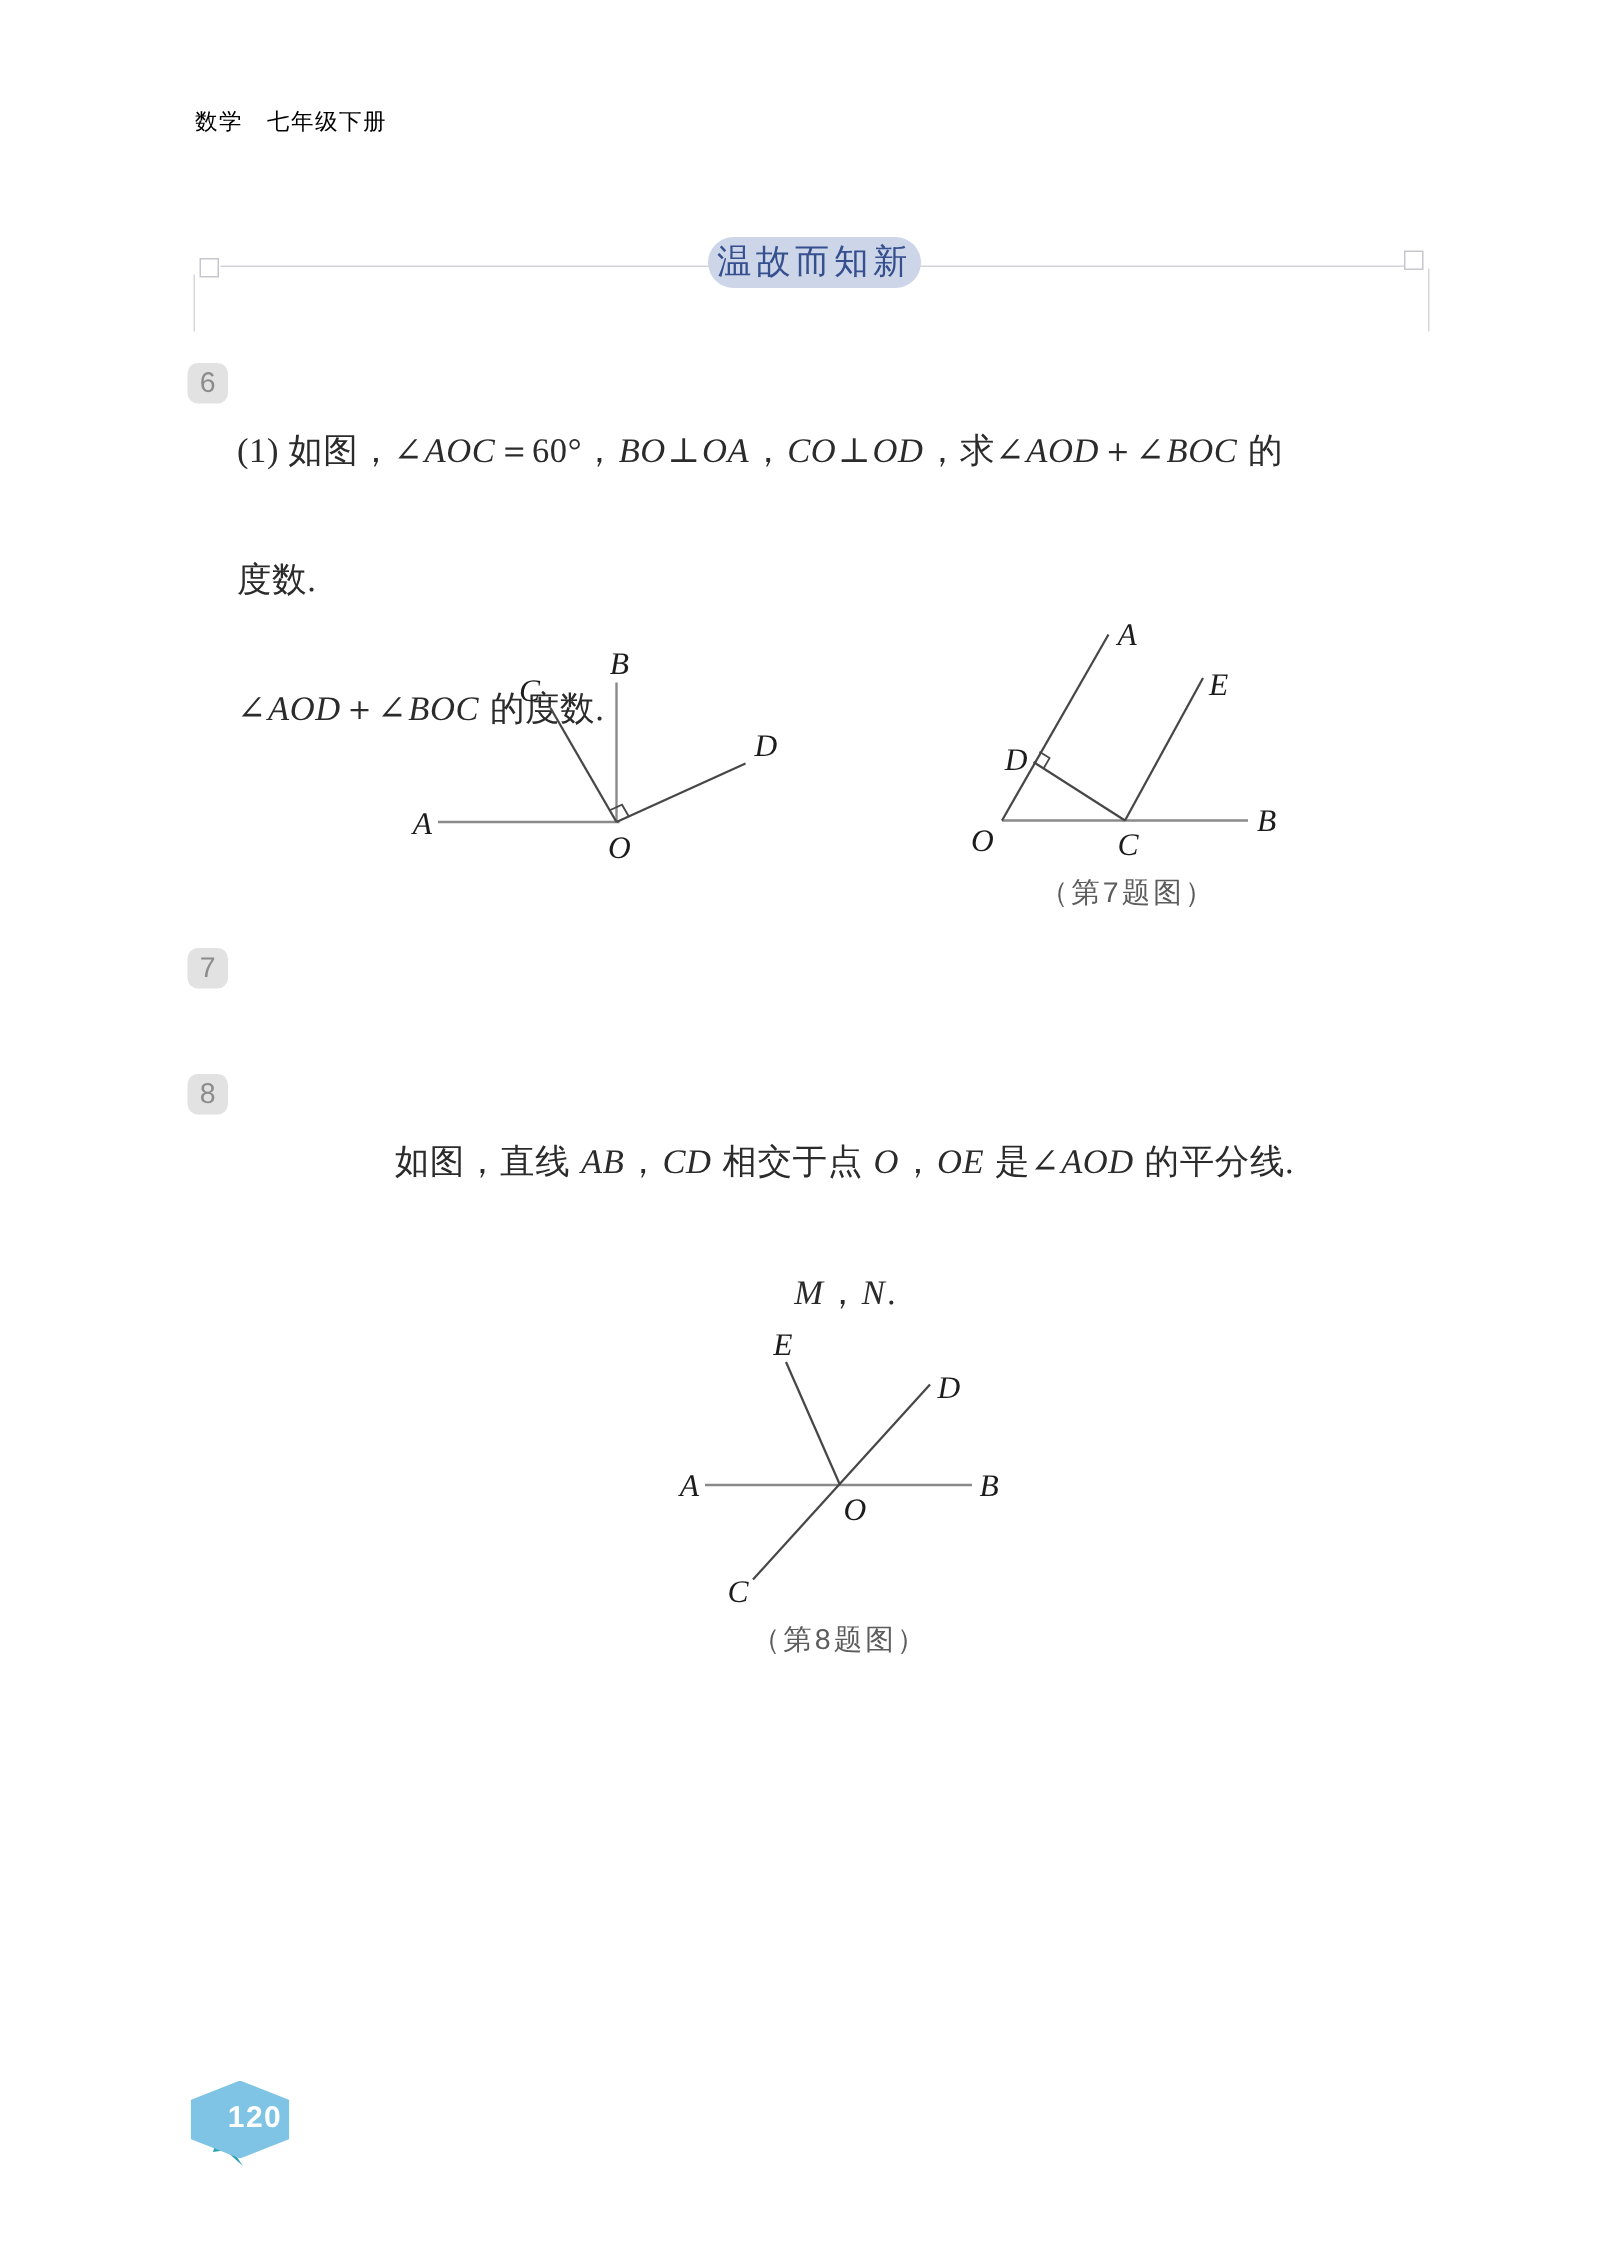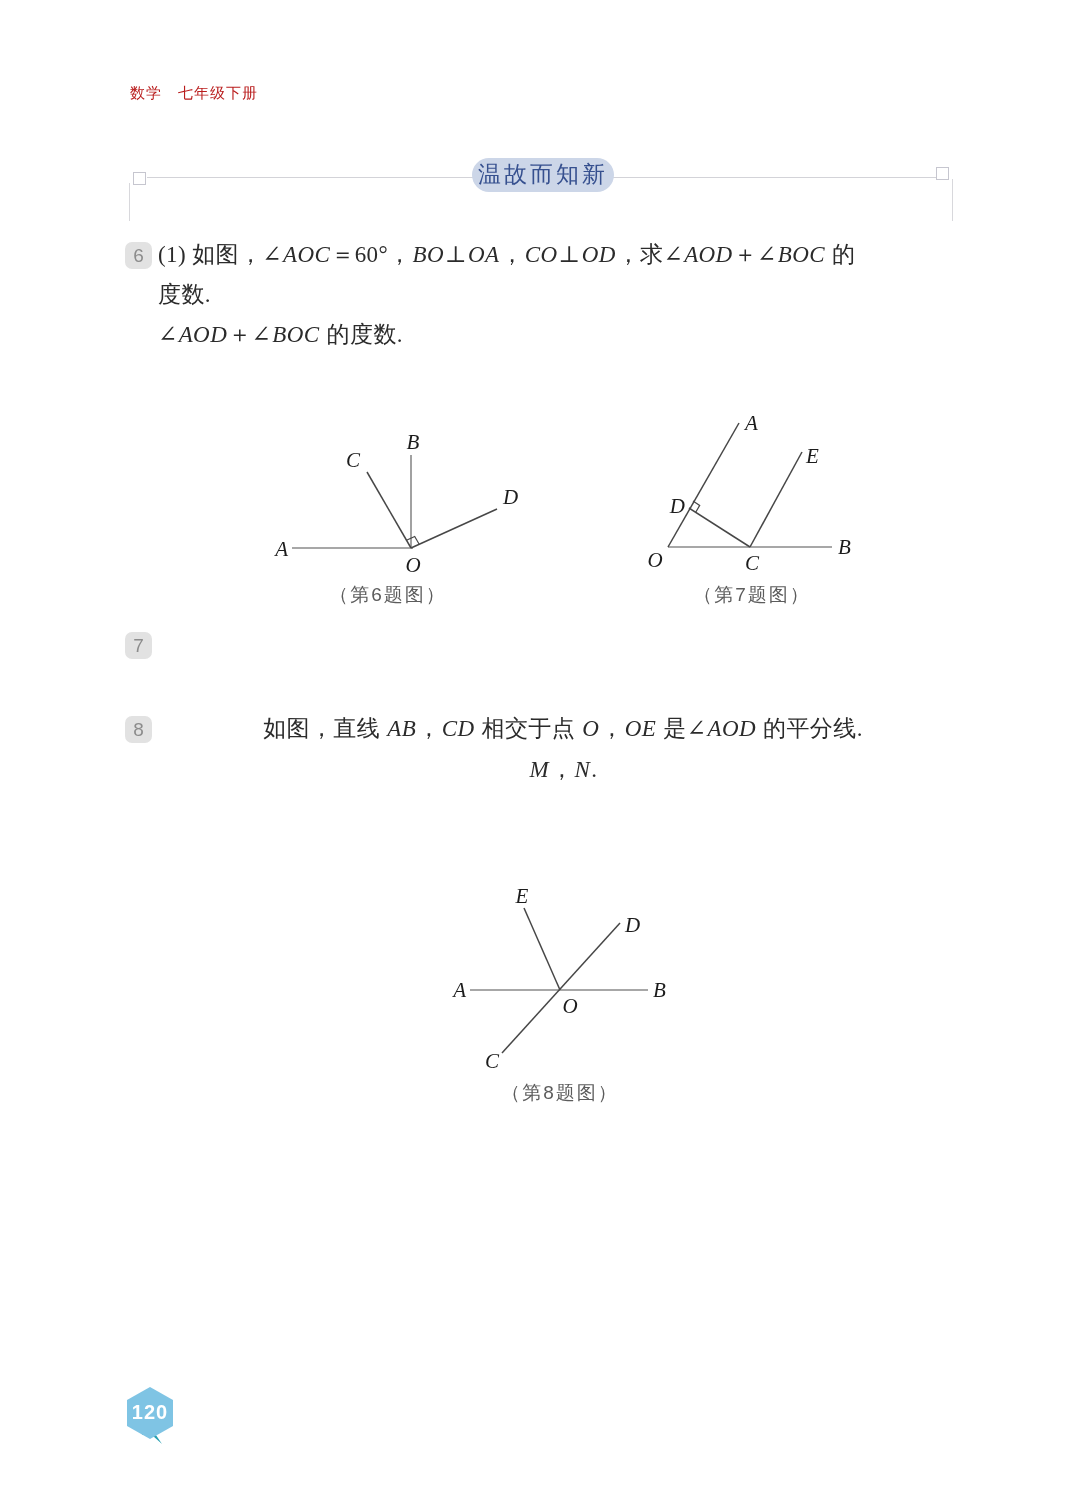--- a/index.html
+++ b/index.html
@@ -1,42 +1,42 @@
 <!DOCTYPE html>
 <html><head>
 <meta charset="utf-8">
 <style>
   html,body{margin:0;padding:0;background:#ffffff;}
   #page{position:relative;width:1082px;height:1508px;background:#ffffff;overflow:hidden;
         font-family:"Liberation Serif","DejaVu Serif",serif;color:#2b2b2b;}
 
   
-  .page-header{position:absolute;left:130px;top:84px;font-family:Liberation Sans, sans-serif;
-               font-size:15px;color:#b91c1c;letter-spacing:1px;}
+  .page-header{position:absolute;left:130px;top:72px;font-family:Liberation Sans, sans-serif;
+               font-size:15px;color:#000000;letter-spacing:1px;}
 
   
   .rule-h{position:absolute;left:147px;top:177px;width:789px;border-top:1px solid #d3d3d8;}
   .corner-sq{position:absolute;width:11px;height:11px;border:1px solid #c6c6cf;background:transparent;}
   .sq-left{left:133px;top:172px;}
   .sq-right{left:936px;top:167px;}
   .rule-v{position:absolute;width:0;border-left:1px solid #d8d8dc;}
   .v-left{left:129px;top:183px;height:38px;}
   .v-right{left:952px;top:179px;height:42px;}
 
   
   .review-pill{position:absolute;left:472px;top:158px;width:142px;height:34px;z-index:2;
                background:#ccd6e8;border-radius:17px;color:#36508f;
                font-size:23px;font-weight:normal;letter-spacing:3px;text-align:center;line-height:34px;}
 
   
   .problem-badge{position:absolute;left:125px;width:27px;height:27px;border-radius:7px;
                  background:#e2e2e2;color:#8c8c8c;font-family:"Liberation Sans","DejaVu Sans",sans-serif;
                  font-size:19px;text-align:center;line-height:27px;}
   .ptext{position:absolute;left:158px;width:810px;font-size:23px;color:#2b2b2b;}
-  .mline{white-space:nowrap;letter-spacing:0.4px;}
+  .mline{white-space:nowrap;letter-spacing:0.4px;margin-top:46px;}
   .mline i{font-style:italic;padding:0 1px;}
   #p6-text{top:235px;line-height:40px;}
   #p7-text{top:625px;line-height:41px;}
   #p8-text{top:708px;line-height:41px;text-align:center;}
 
   
   .fig{position:absolute;}
   .fig line, .fig polyline{stroke-linecap:butt;fill:none;}
   .stroke-dark{stroke:#474747;stroke-width:1.5;}
   .stroke-gray{stroke:#8a8a8a;stroke-width:1.6;}
@@ -45,21 +45,21 @@
   .fig-caption{position:absolute;width:300px;text-align:center;
                font-family:"Liberation Sans","DejaVu Sans",sans-serif;
                font-size:19px;color:#5c5c5c;letter-spacing:2px;}
 
   
   .hex-tail{position:absolute;left:142px;top:1428px;width:20px;height:16px;background:#2aa0b2;
             clip-path:polygon(10% 0, 100% 100%, 62% 30%, 0 42%);}
   .hex{position:absolute;left:127px;top:1387px;width:46px;height:52px;background:#7fc4e4;
        clip-path:polygon(50% 0, 100% 25%, 100% 75%, 50% 100%, 0 75%, 0 25%);
        color:#ffffff;font-family:"Liberation Sans","DejaVu Sans",sans-serif;
-       font-size:20px;font-weight:bold;text-align:center;line-height:50px;letter-spacing:1px;}
+       font-size:20px;font-weight:bold;text-align:center;line-height:50px;letter-spacing:1px;padding-left:20px;}
 </style>
 </head>
 <body>
 
 <div id="page">
 
   <div class="page-header">数学　七年级下册</div>
 
   <div class="rule-h"></div>
   <div class="corner-sq sq-left"></div>
@@ -81,21 +81,20 @@
     <line class="stroke-gray" x1="411" y1="455" x2="411" y2="548"></line>
     <line class="stroke-dark" x1="367" y1="472" x2="411" y2="548"></line>
     <line class="stroke-dark" x1="411" y1="548" x2="497" y2="509"></line>
     <polyline class="stroke-dark" points="419.2,544.3 414.7,536.5 406.5,540.2" style="stroke-width:1.2"></polyline>
     <text class="plabel" x="288" y="556" text-anchor="end">A</text>
     <text class="plabel" x="413" y="449" text-anchor="middle">B</text>
     <text class="plabel" x="360" y="467" text-anchor="end">C</text>
     <text class="plabel" x="503" y="504" text-anchor="start">D</text>
     <text class="plabel" x="413" y="572" text-anchor="middle">O</text>
   </svg>
-  <div class="fig-caption" style="left:238px;top:582px;">（第6题图）</div>
 
   <svg class="fig" style="left:620px;top:400px;width:250px;height:180px;" viewBox="620 400 250 180">
     <line class="stroke-gray" x1="668" y1="547" x2="832" y2="547"></line>
     <line class="stroke-dark" x1="668" y1="547" x2="739" y2="423"></line>
     <line class="stroke-dark" x1="689" y1="508" x2="750" y2="547"></line>
     <line class="stroke-dark" x1="750" y1="547" x2="802" y2="452"></line>
     <polyline class="stroke-dark" points="693,501.1 699.7,505.4 695.7,512.3" style="stroke-width:1.2"></polyline>
     <text class="plabel" x="655" y="567" text-anchor="middle">O</text>
     <text class="plabel" x="745" y="430" text-anchor="start">A</text>
     <text class="plabel" x="838" y="554" text-anchor="start">B</text>

